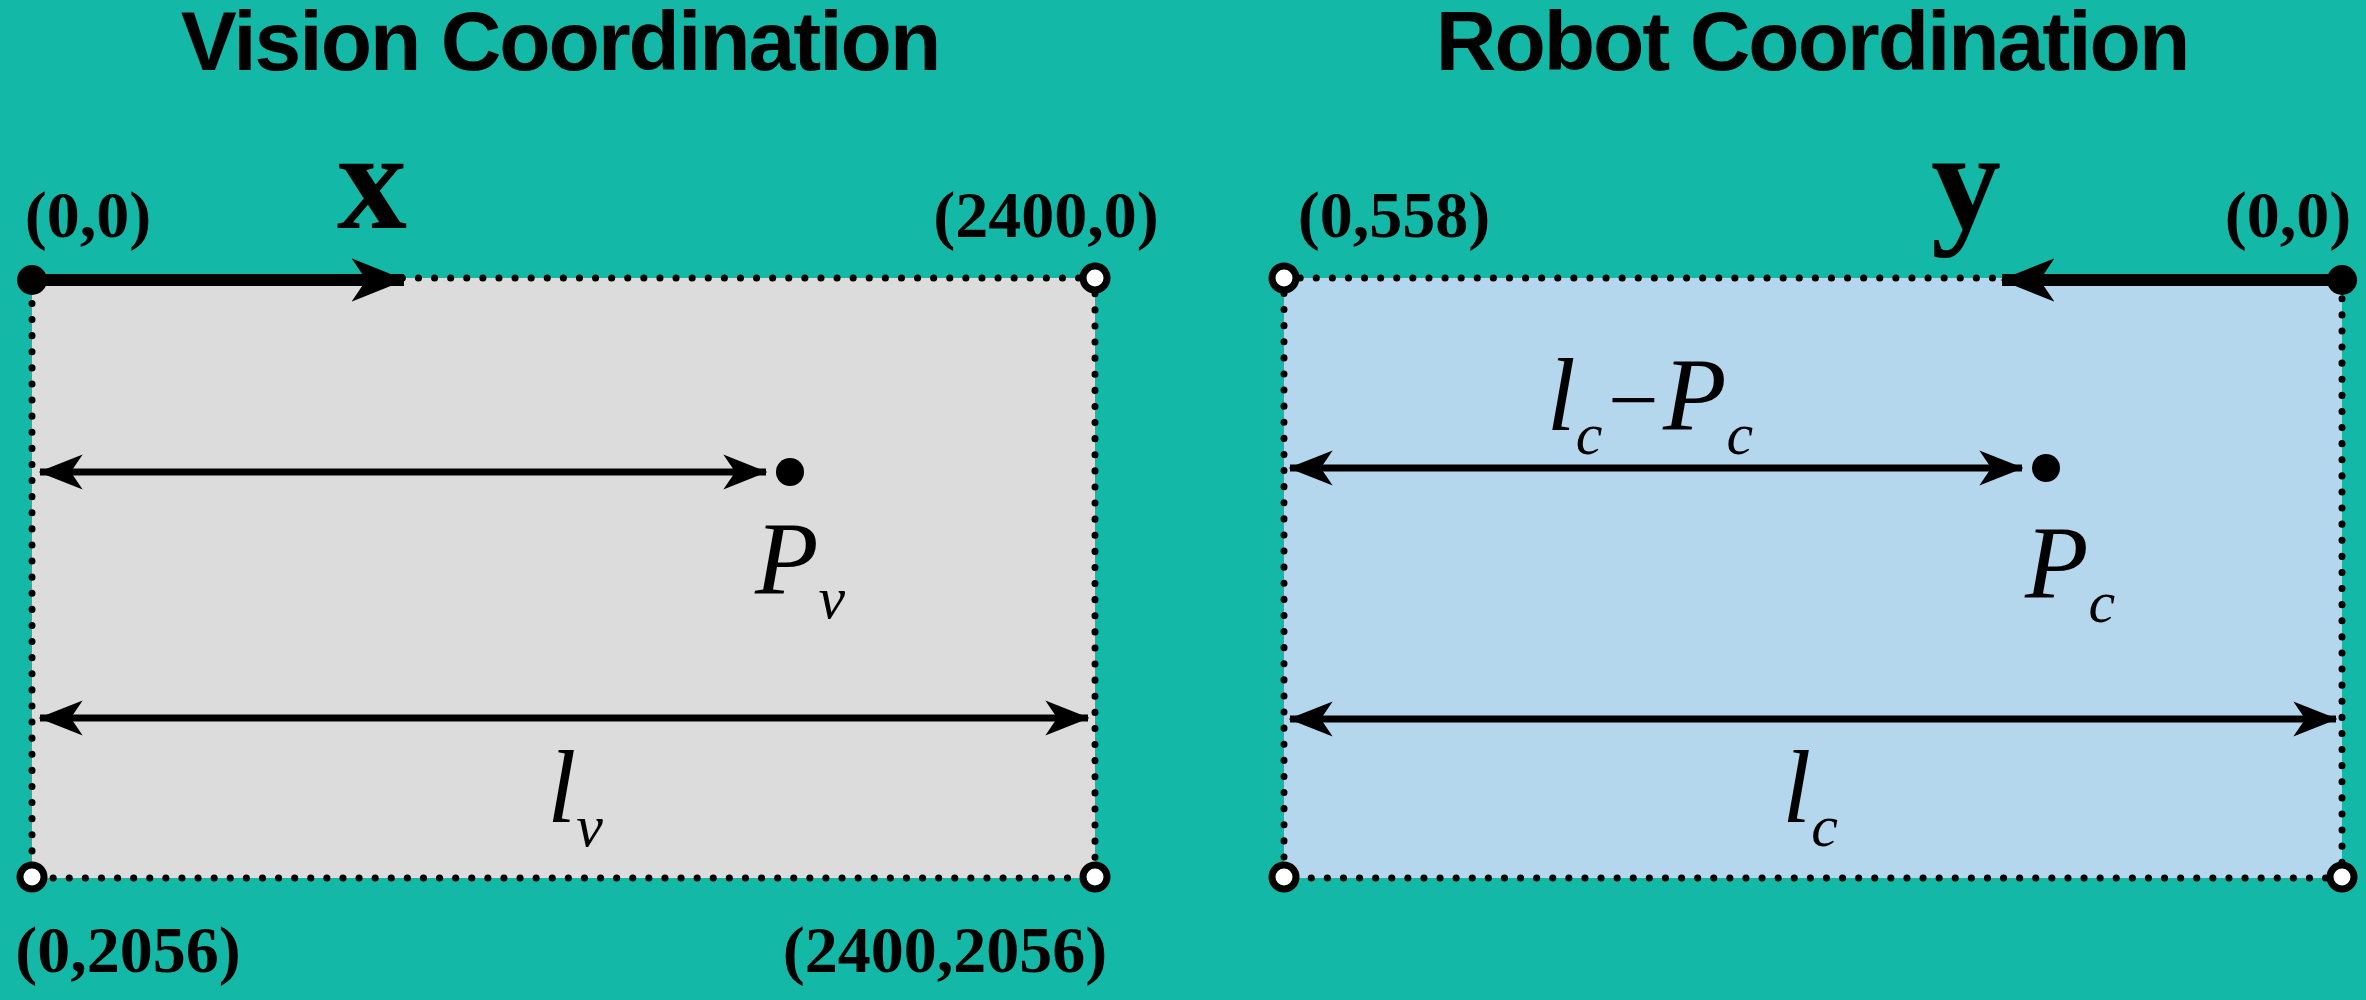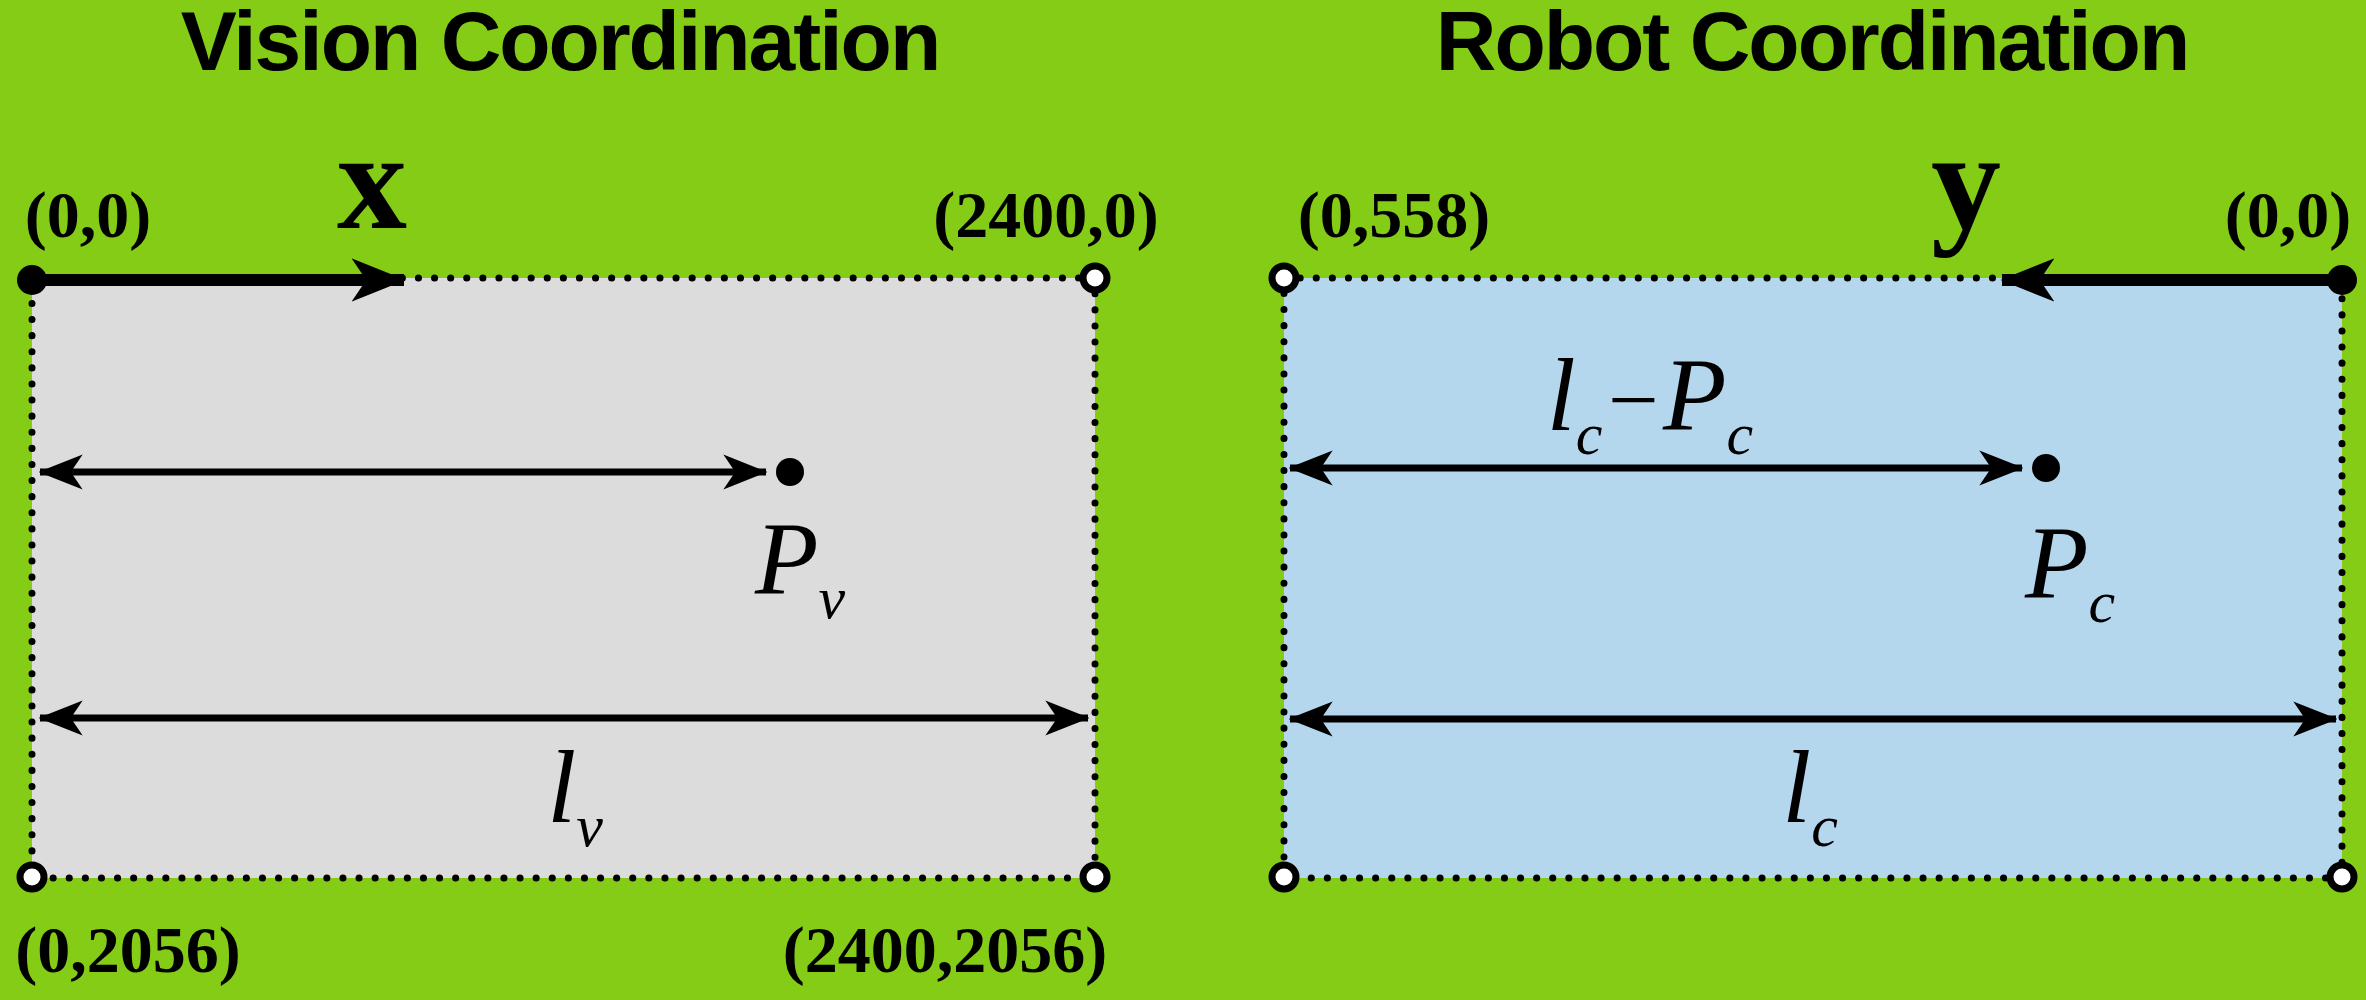--- a/index.html
+++ b/index.html
@@ -4,21 +4,21 @@
 <style>
   html, body {
     margin: 0;
     padding: 0;
     background: #ffffff;
   }
   #stage {
     position: relative;
     width: 2366px;
     height: 1000px;
-    background: #84cc16;
+    background: #14b8a6;
     font-family: "Liberation Sans", sans-serif;
   }
   svg { display: block; }
 
   .dotted-rect {
     stroke: #000000;
     stroke-width: 7;
     stroke-dasharray: 0.1 16;
     stroke-linecap: round;
   }

